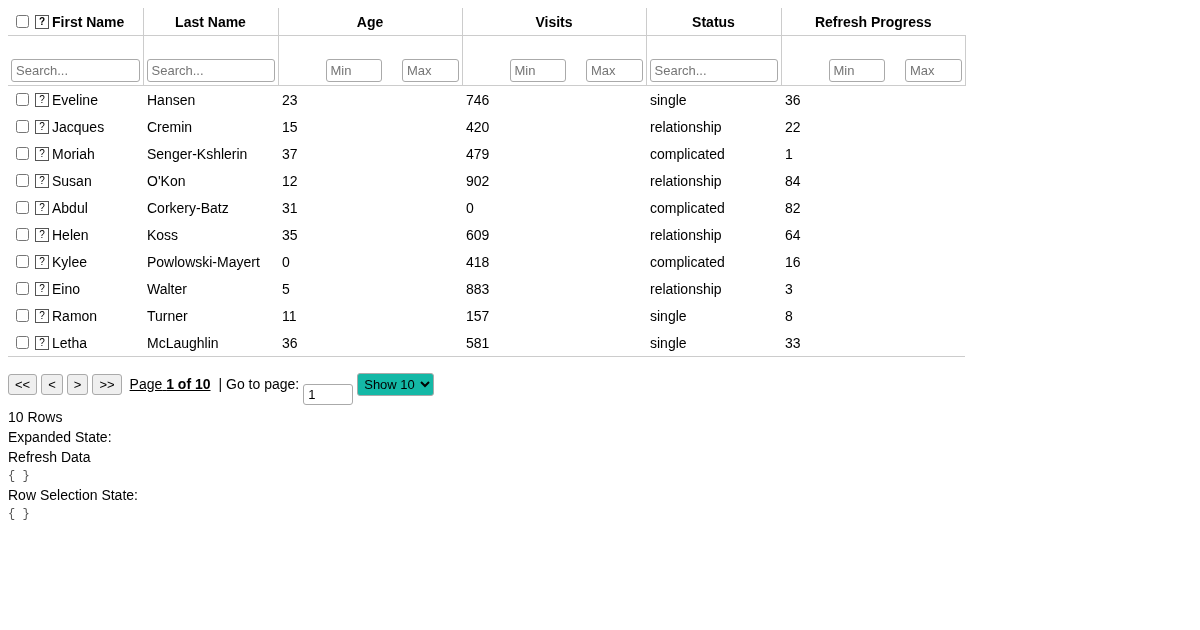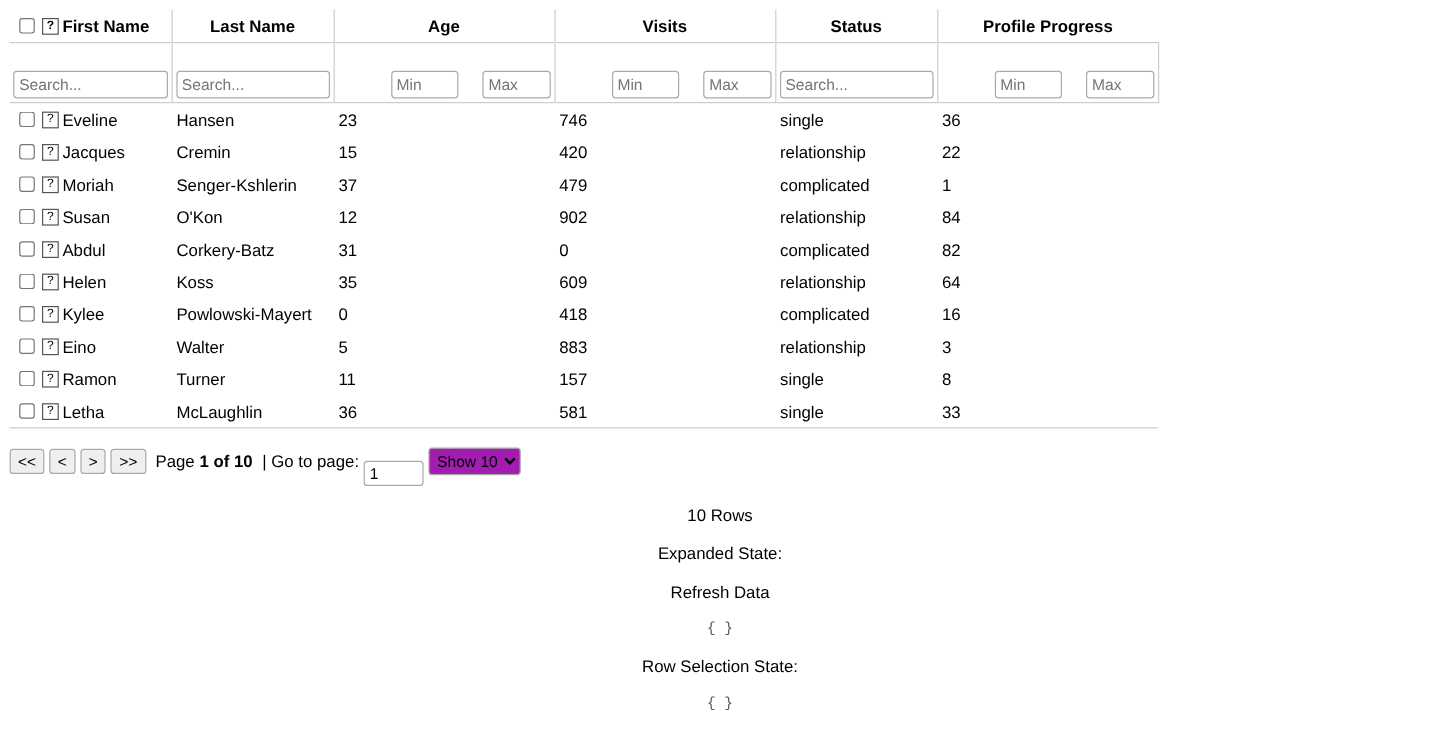--- a/index.html
+++ b/index.html
@@ -94,37 +94,37 @@
       font-family: Arial, sans-serif;
       font-size: 13px;
       padding: 2px 6px;
       border: 1px solid #aaa;
       background: #efefef;
       border-radius: 3px;
       cursor: pointer;
     }
     .pagination .page-info {
       margin: 13px 4px;
+      text-decoration: underline;
     }
     .pagination .goto-input {
       width: 50px;
       padding: 2px 4px;
       border: 1px solid #aaa;
       border-radius: 3px;
     }
     .pagination select {
       font-size: 13px;
       padding: 2px 2px;
       border: 1px solid #aaa;
-      background: #a21caf;
+      background: #14b8a6;
       border-radius: 3px;
     }
     .info-lines div {
-      margin-top: 16px;
-      text-align: center;
+      margin-top: 4px;
     }
     .state-json {
       font-family: "Courier New", monospace;
       font-size: 12px;
       color: #555;
     }
     .header-first {
       display: flex;
       align-items: center;
       justify-content: flex-start;
@@ -152,21 +152,21 @@
         <span class="header-first">
           <input type="checkbox" style="">
           <span class="expander">?</span>
           <span>First Name</span>
         </span>
       </th>
       <th><span>Last Name</span></th>
       <th><span>Age</span></th>
       <th><span>Visits</span></th>
       <th><span>Status</span></th>
-      <th><span>Profile Progress</span></th>
+      <th><span>Refresh Progress</span></th>
     </tr>
     <tr>
       <th>
         <input type="text" placeholder="Search..." style="">
       </th>
       <th>
         <input type="text" placeholder="Search..." style="">
       </th>
       <th>
         <div class="range-wrap">

